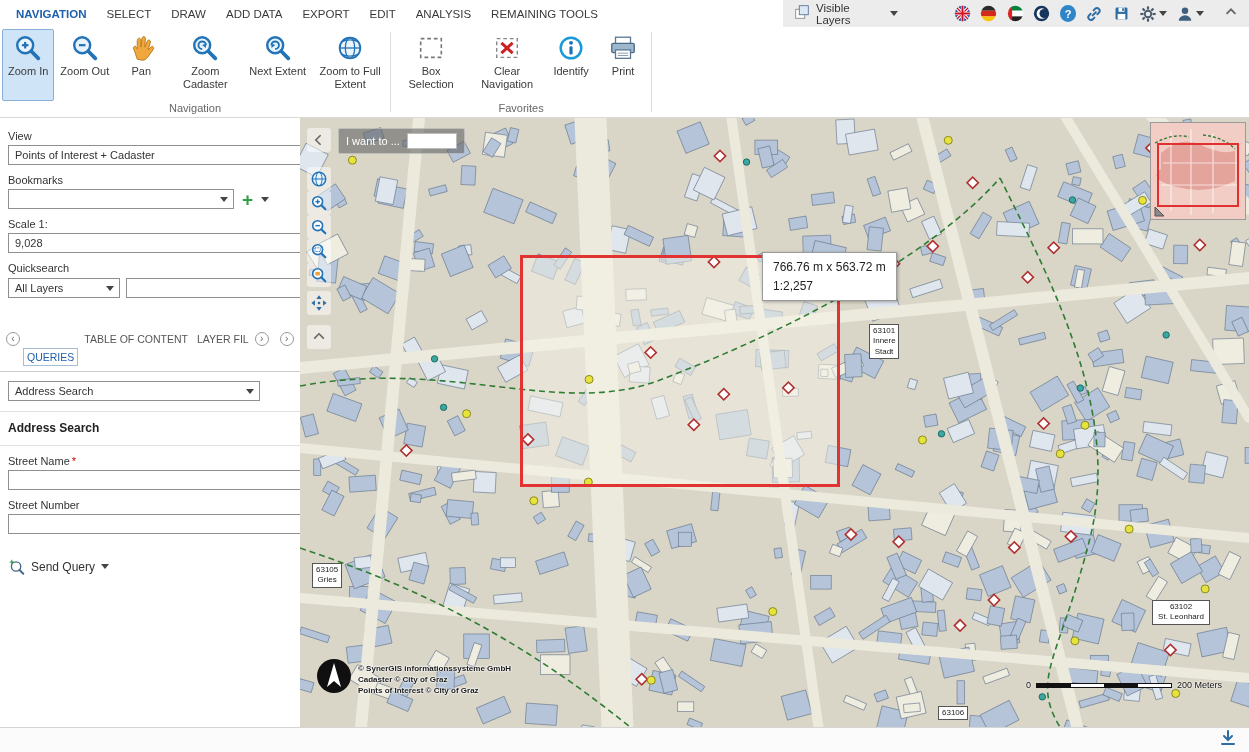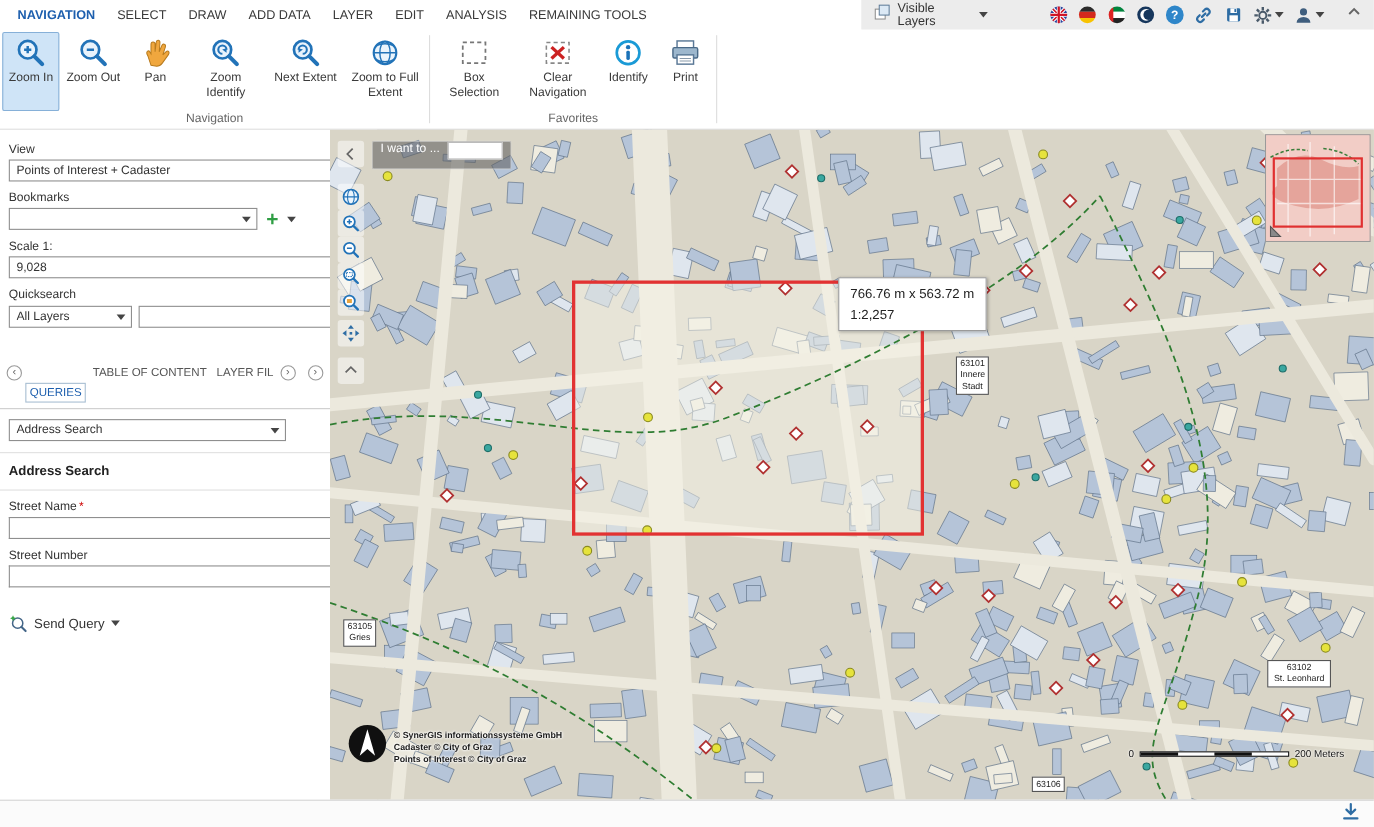--- a/index.html
+++ b/index.html
@@ -57,21 +57,21 @@
   .sendq { display:flex; align-items:center; gap:6px; margin-top:24px; font-size:12px; color:#333; cursor:pointer; }
 
   
   .map { position:absolute; left:300px; top:118px; width:949px; height:609px; background:#d9d5c7; overflow:hidden; }
   #map-canvas { position:absolute; left:0; top:0; }
   .map-toolbar { position:absolute; left:6px; top:10px; width:26px; display:flex; flex-direction:column; align-items:center; z-index:6; }
   .mtb { width:24px; height:24px; display:flex; align-items:center; justify-content:center; background:rgba(255,255,255,.5); border-radius:3px; margin-bottom:0; cursor:pointer; }
   .mtb.gap-b { margin-bottom:15px; }
   .mtb.gap-t { margin-top:4px; }
   .mtb.gap-t2 { margin-top:10px; }
-  .iwantto { position:absolute; left:38px; top:10px; height:26px; background:rgba(96,96,96,.58); border:1px solid rgba(255,255,255,.4); border-radius:2px; display:flex; padding:0 7px; gap:7px; color:#fff; font-size:11px; z-index:6; }
+  .iwantto { position:absolute; left:38px; top:10px; height:26px; background:rgba(96,96,96,.58); border:1px solid rgba(255,255,255,.4); border-radius:2px; display:flex; align-items:center; padding:0 7px; gap:7px; color:#fff; font-size:11px; z-index:6; }
   .iwantto input { width:50px; height:16px; border:1px solid #bbb; background:#fff; }
   .selrect { position:absolute; left:220px; top:137px; width:320px; height:232px; border:3px solid #e23232; z-index:3; }
   .measure { position:absolute; left:462px; top:134px; background:#fff; border:1px solid #9a9a9a; box-shadow:1px 1px 3px rgba(0,0,0,.3); padding:5px 10px; font-size:12px; color:#222; line-height:1.55; z-index:4; white-space:nowrap; }
   .overview { position:absolute; right:3px; top:4px; width:96px; height:98px; border:1px solid #9a9a9a; background:#f2cdc6; z-index:6; cursor:pointer; }
   .ovrect { position:absolute; left:6px; top:20px; width:82px; height:64px; border:2px solid #e03030; }
   .ovhandle { position:absolute; left:2px; bottom:2px; width:13px; height:13px; cursor:pointer; }
   .dlabel { position:absolute; background:#fff; border:1px solid #555; font-size:8px; text-align:center; padding:1px 3px; color:#222; line-height:1.3; z-index:2; }
   .north { position:absolute; left:16px; top:540px; width:36px; height:36px; z-index:2; }
   .copyright { position:absolute; left:58px; top:546px; font-size:8px; font-weight:bold; color:#1a1a1a; line-height:1.35; z-index:2;
                text-shadow:0 0 2px #fff, 0 0 2px #fff, 0 0 3px #fff; }
@@ -85,21 +85,21 @@
 </style>
 </head>
 <body>
 
 <header class="menubar">
   <nav class="menu-tabs">
     <span class="mtab active">NAVIGATION</span>
     <span class="mtab">SELECT</span>
     <span class="mtab">DRAW</span>
     <span class="mtab">ADD DATA</span>
-    <span class="mtab">LAYER</span>
+    <span class="mtab">EXPORT</span>
     <span class="mtab">EDIT</span>
     <span class="mtab">ANALYSIS</span>
     <span class="mtab">REMAINING TOOLS</span>
   </nav>
   <div class="menu-right">
     <div class="vl-group">
       <span>
         <svg width="18" height="18" viewBox="0 0 20 20">
             <rect x="3" y="7" width="10" height="10" fill="#fff" stroke="#8a8a8a"></rect>
             <rect x="7" y="3" width="10" height="10" fill="#dce9f5" stroke="#5a7896"></rect>
@@ -231,21 +231,21 @@
           </svg>
         <span class="tlabel">Pan</span>
       </div>
       <div class="tool">
         <svg class="ticon" viewBox="0 0 32 32">
             <circle cx="13" cy="13" r="8.5" fill="#e9f3fc" stroke="#2273b8" stroke-width="2.6"></circle>
             <line x1="19.5" y1="19.5" x2="27" y2="27" stroke="#2273b8" stroke-width="4" stroke-linecap="round"></line>
             <path d="M17 13 a4 4 0 1 0 -4 4" fill="none" stroke="#2273b8" stroke-width="2"></path>
             <path d="M17 16 l0 -4.5 -4.2 1.4 z" fill="#2273b8"></path>
           </svg>
-        <span class="tlabel">Zoom Identify</span>
+        <span class="tlabel">Zoom Cadaster</span>
       </div>
       <div class="tool">
         <svg class="ticon" viewBox="0 0 32 32">
             <circle cx="13" cy="13" r="8.5" fill="#e9f3fc" stroke="#2273b8" stroke-width="2.6"></circle>
             <line x1="19.5" y1="19.5" x2="27" y2="27" stroke="#2273b8" stroke-width="4" stroke-linecap="round"></line>
             <path d="M9 13 a4 4 0 1 1 4 4" fill="none" stroke="#2273b8" stroke-width="2"></path>
             <path d="M9 16 l0 -4.5 4.2 1.4 z" fill="#2273b8"></path>
           </svg>
         <span class="tlabel">Next Extent</span>
       </div>

